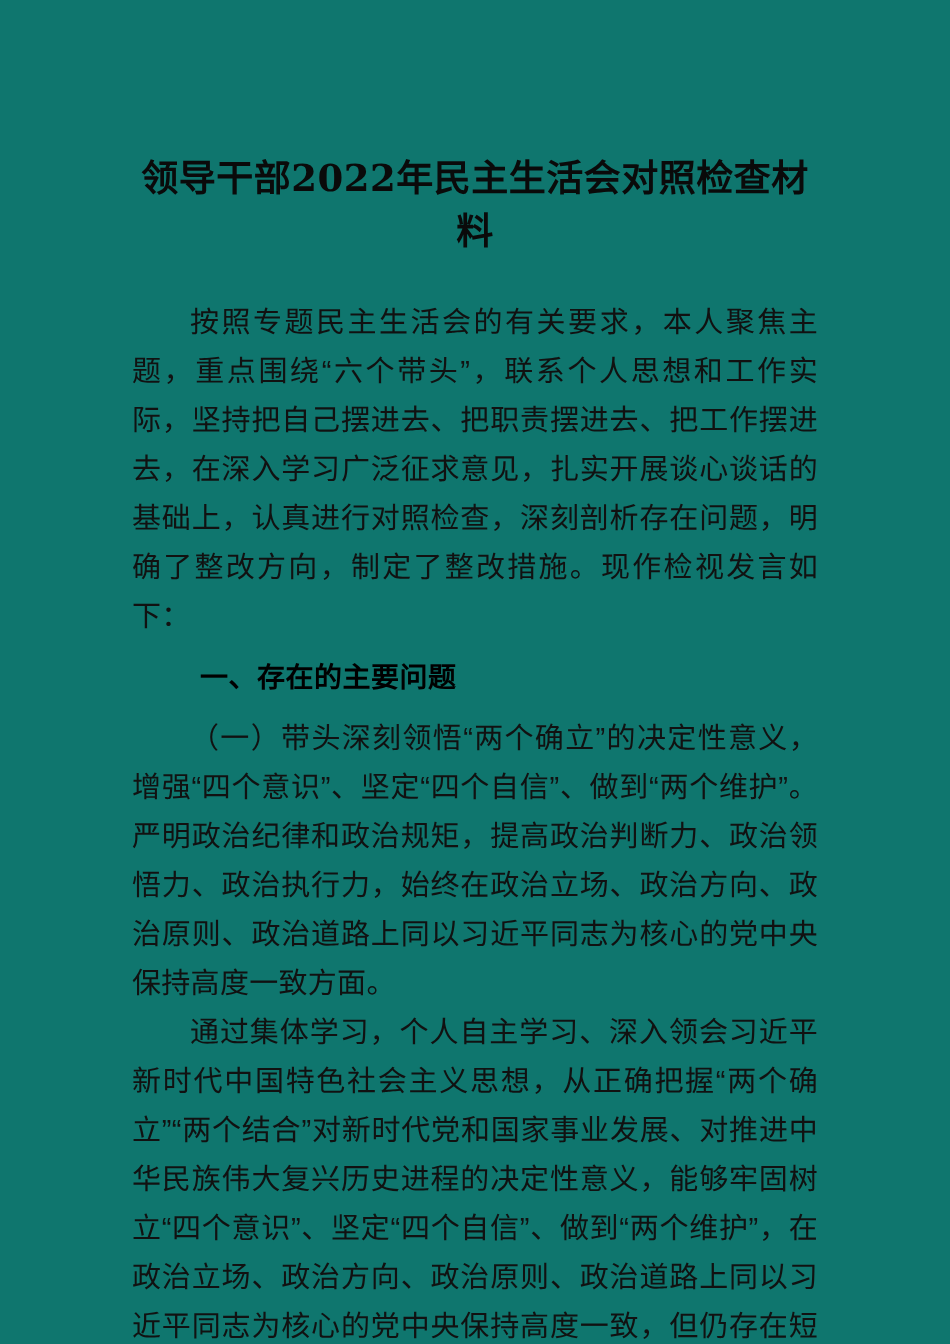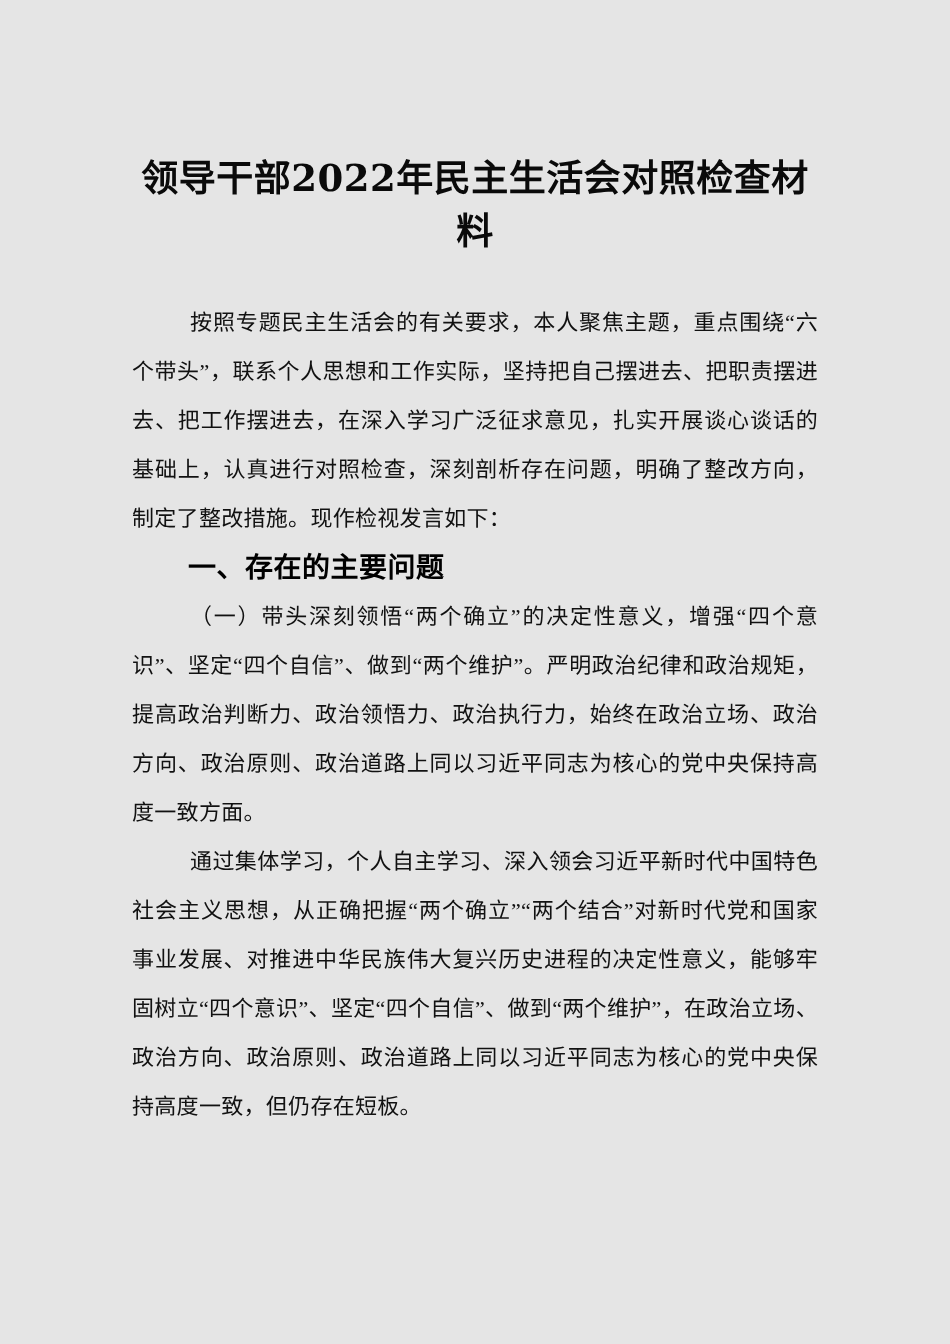--- a/index.html
+++ b/index.html
@@ -12,21 +12,21 @@
   body {
     font-family: "DejaVu Serif", serif;
     color: #000000;
     -webkit-font-smoothing: antialiased;
   }
 
   .page {
     position: relative;
     width: 950px;
     height: 1344px;
-    background: #e5e5e5;
+    background: #0f766e;
     margin: 0 auto;
     overflow: hidden;
     box-sizing: border-box;
   }
 
   
   .content {
     position: absolute;
     left: 132px;
     top: 0;
@@ -50,34 +50,34 @@
     display: block;
   }
 
   
   .body-block {
     margin-top: 40px;
   }
 
   p.para {
     margin: 0;
-    font-family: Liberation Serif, serif;
-    font-size: 22px;
+    font-family: Liberation Sans, sans-serif;
+    font-size: 29px;
     line-height: 49px;
     text-align: justify;
     text-align-last: left;
     text-indent: 58px;
     letter-spacing: 0.3px;
     color: #111111;
     word-break: break-all;
   }
 
   
   p.section-heading {
-    margin: 0;
+    margin: 12px;
     font-family: "DejaVu Sans", "Liberation Sans", sans-serif;
     font-weight: bold;
     font-size: 28px;
     line-height: 49px;
     text-indent: 56px;
     text-align: left;
     letter-spacing: 0.5px;
     color: #000000;
   }
 </style>

